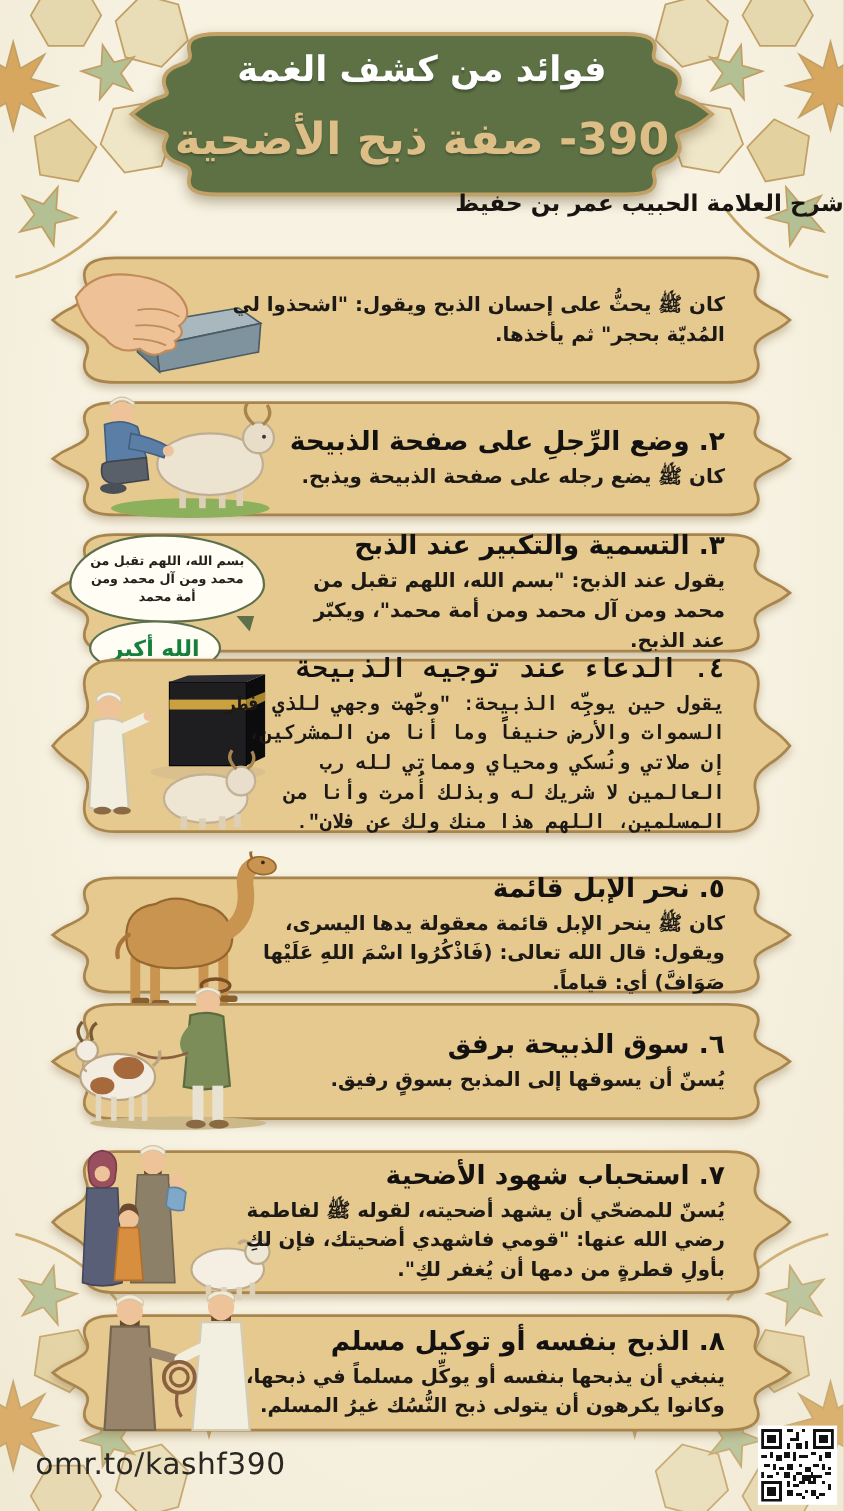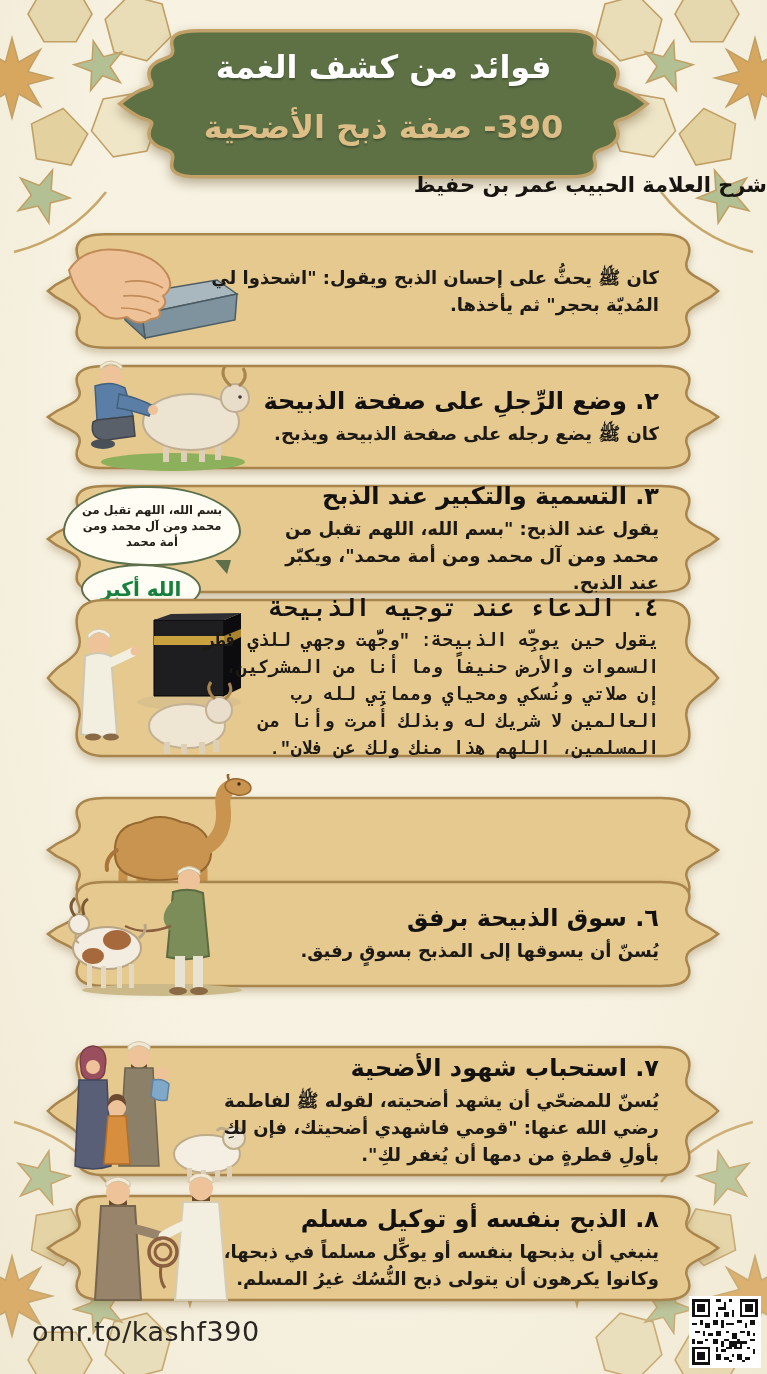--- a/index.html
+++ b/index.html
@@ -11,21 +11,21 @@
   .corner.tl{top:0;left:0;}
   .corner.tr{top:0;right:0;transform:scaleX(-1);}
   .corner.bl{bottom:0;left:0;transform:scaleY(-1);opacity:.9;}
   .corner.br{bottom:0;right:0;transform:scale(-1,-1);opacity:.85;}
   
   .banner{position:absolute;left:111px;top:26px;width:545px;height:142px;}
   .banner svg{position:absolute;inset:0;filter:drop-shadow(0 5px 6px rgba(90,70,30,.4));}
   .banner .btxt{position:absolute;inset:10px 30px;display:flex;flex-direction:column;
                 justify-content:center;align-items:center;gap:22px;}
   .banner .l1{font-weight:bold;font-size:32px;color:#ffffff;text-shadow:0 2px 2px rgba(0,0,0,.25);}
-  .banner .l2{font-weight:bold;font-size:32px;color:#dcbe86;text-shadow:0 2px 2px rgba(0,0,0,.25);}
+  .banner .l2{font-weight:bold;font-size:40px;color:#dcbe86;text-shadow:0 2px 2px rgba(0,0,0,.25);}
   .subtitle{position:absolute;top:173px;left:0;width:100%;text-align:right;
             font-weight:bold;font-size:21px;color:#181410;}
   
   .card{position:absolute;left:45px;width:676px;}
   .card > svg.shape{position:absolute;inset:0;width:100%;height:100%;
                     filter:drop-shadow(0 4px 4px rgba(125,95,45,.35));}
   .ct{position:absolute;top:2px;bottom:2px;right:62px;left:165px;display:flex;
       flex-direction:column;justify-content:center;text-align:right;}
   .ct .t{font-weight:bold;font-size:24px;color:#141210;margin-bottom:5px;}
   .ct .b{font-weight:bold;font-size:18px;line-height:1.5;color:#1d1a15;}
@@ -188,23 +188,27 @@
       <path d="M60,136 h10 M78,138 h10 M122,136 h10 M140,134 h10" stroke="#8a5f2e" stroke-width="6" stroke-linecap="round"></path>
       <path d="M52,80 Q50,52 78,48 Q96,38 118,48 Q145,52 148,76 Q150,98 120,104 Q86,110 64,100 Q52,94 52,80 Z" fill="#c8944f" stroke="#96682f" stroke-width="2"></path>
       <path d="M142,74 Q164,62 160,32 Q158,16 170,12" fill="none" stroke="#c8944f" stroke-width="15" stroke-linecap="round"></path>
       <path d="M142,74 Q164,62 160,32 Q158,16 170,12" fill="none" stroke="#96682f" stroke-width="15" stroke-linecap="round" opacity="0"></path>
       <ellipse cx="175" cy="13" rx="13" ry="8" fill="#c8944f" stroke="#96682f" stroke-width="1.5" transform="rotate(8 175 13)"></ellipse>
       <path d="M166,6 q-3,-6 2,-9" fill="none" stroke="#96682f" stroke-width="2.5"></path>
       <circle cx="176" cy="10" r="1.7" fill="#3c2a16"></circle>
       <path d="M54,76 Q42,84 44,96" fill="none" stroke="#a9753a" stroke-width="4" stroke-linecap="round"></path>
       <ellipse cx="133" cy="122" rx="13" ry="6" fill="none" stroke="#7a4f28" stroke-width="3"></ellipse>
     </svg>
-  </div>
-
-  <div class="card" style="top:878px;height:112px;">
+    <div class="ct">
+      <div class="t">٥. نحر الإبل قائمة</div>
+      <div class="b">كان ﷺ ينحر الإبل قائمة معقولة يدها اليسرى، ويقول: قال الله تعالى: (فَاذْكُرُوا اسْمَ اللهِ عَلَيْها صَوَافَّ) أي: قياماً.</div>
+    </div>
+  </div>
+
+  <div class="card" style="top:909px;height:112px;">
     <svg class="shape" viewBox="0 0 700 140" preserveAspectRatio="none">
         <path d="M 62 5 L 638 5 C 666 5 671 18 665 34 C 661 46 669 51 679 57 C 687 61 693 66 697 70 C 693 74 687 79 679 83 C 669 89 661 94 665 106 C 671 122 666 135 638 135 L 62 135 C 34 135 29 122 35 106 C 39 94 31 89 21 83 C 13 79 7 74 3 70 C 7 66 13 61 21 57 C 31 51 39 46 35 34 C 29 18 34 5 62 5 Z" fill="#e6c98f" stroke="#a9854e" stroke-width="2.5" vector-effect="non-scaling-stroke"></path>
       </svg>
     <svg class="ill" style="left:22px;top:-14px;" width="190" height="135" viewBox="0 0 190 135">
       <ellipse cx="95" cy="126" rx="80" ry="6" fill="#cbb98a"></ellipse>
       <circle cx="122" cy="16" r="11" fill="#eec39a"></circle>
       <path d="M111,11 Q122,0 133,11 L133,7 Q122,-2 111,7 Z" fill="#f2ead6" stroke="#cfc3a4" stroke-width="1"></path>
       <path d="M106,28 Q122,23 136,29 L142,92 Q121,98 100,93 Z" fill="#7d8d5a" stroke="#5d6b40" stroke-width="2"></path>
       <path d="M108,40 Q96,52 104,62" fill="none" stroke="#7d8d5a" stroke-width="8" stroke-linecap="round"></path>
       <rect x="108" y="92" width="10" height="32" fill="#e8e2d2"></rect>

